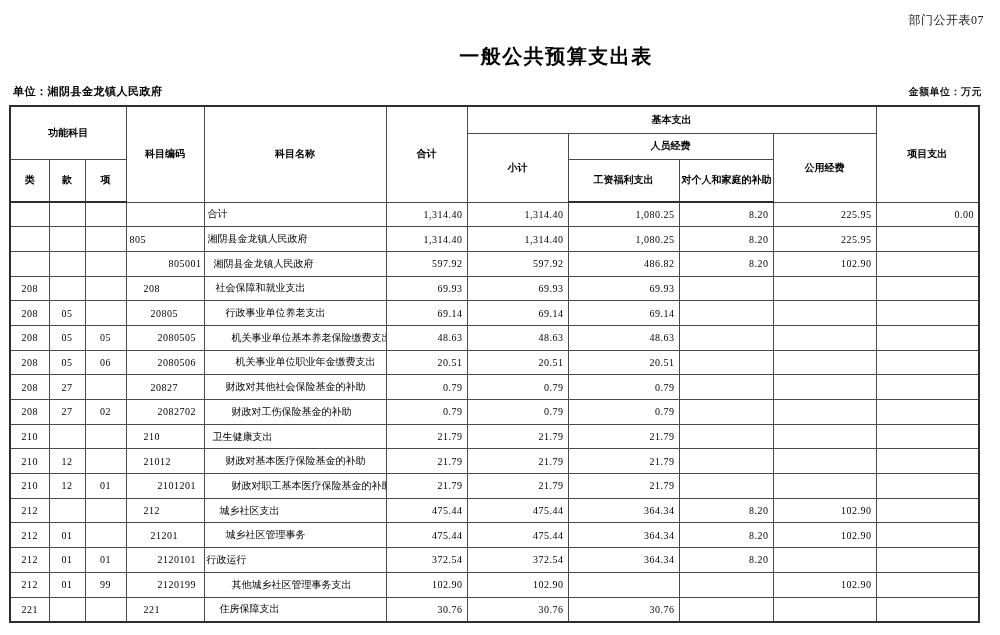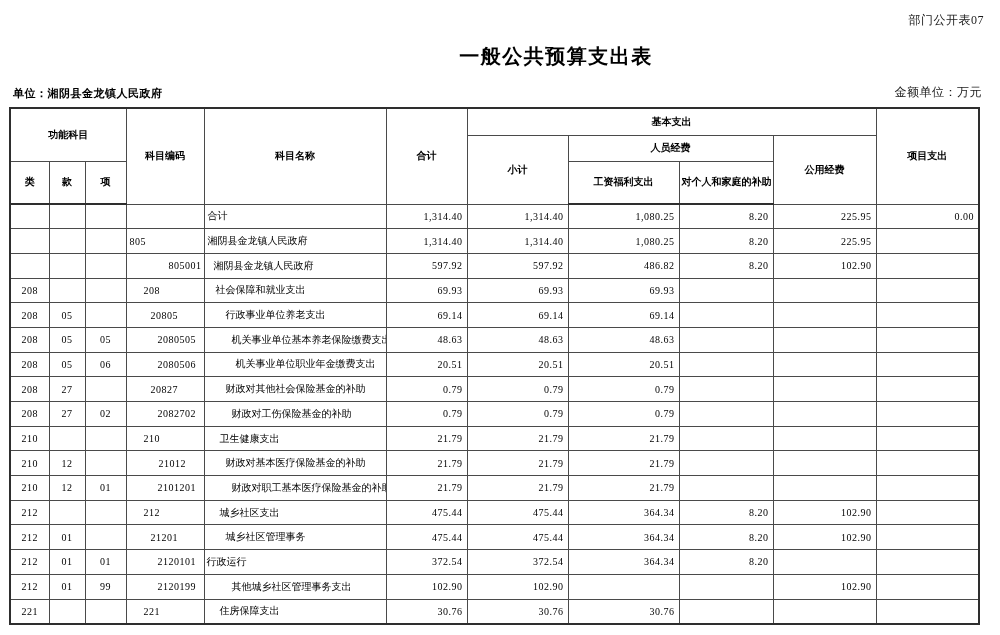--- a/index.html
+++ b/index.html
@@ -24,21 +24,21 @@
     letter-spacing: 1.5px;
     transform: translateX(56px);
   }
   .meta-row {
     display: flex;
     justify-content: space-between;
     align-items: flex-end;
     margin: 14px 18px 6px 13px;
   }
   .unit-label { font-size: 11px; font-weight: bold; letter-spacing: 0.5px; }
-  .amount-unit-label { font-size: 12px; color: #1a1a1a; letter-spacing: 0.5px; }
+  .amount-unit-label { font-size: 10px; color: #1a1a1a; letter-spacing: 0.5px; font-weight: bold; }
 
   table.budget {
     border-collapse: collapse;
     table-layout: fixed;
     margin-left: 9px;
     width: 969px;
     border: 2px solid #2e2e2e;
   }
   .budget th, .budget td {
     border: 1px solid #4a4a4a;
@@ -227,33 +227,33 @@
     <td class="c-num">0.79</td>
     <td class="c-num"></td>
     <td class="c-num"></td>
     <td class="c-num"></td>
   </tr>
       <tr>
     <td class="c-center">210</td>
     <td class="c-center"></td>
     <td class="c-center"></td>
     <td class="c-code" style="padding-left: 17px;">210</td>
-    <td class="c-name" style="padding-left: 15px;">卫生健康支出</td>
+    <td class="c-name" style="padding-left: 8px;">卫生健康支出</td>
     <td class="c-num">21.79</td>
     <td class="c-num">21.79</td>
     <td class="c-num">21.79</td>
     <td class="c-num"></td>
     <td class="c-num"></td>
     <td class="c-num"></td>
   </tr>
       <tr>
     <td class="c-center">210</td>
     <td class="c-center">12</td>
     <td class="c-center"></td>
-    <td class="c-code" style="padding-left: 32px;">21012</td>
+    <td class="c-code" style="padding-left: 17px;">21012</td>
     <td class="c-name" style="padding-left: 21px;">财政对基本医疗保险基金的补助</td>
     <td class="c-num">21.79</td>
     <td class="c-num">21.79</td>
     <td class="c-num">21.79</td>
     <td class="c-num"></td>
     <td class="c-num"></td>
     <td class="c-num"></td>
   </tr>
       <tr>
     <td class="c-center">210</td>

